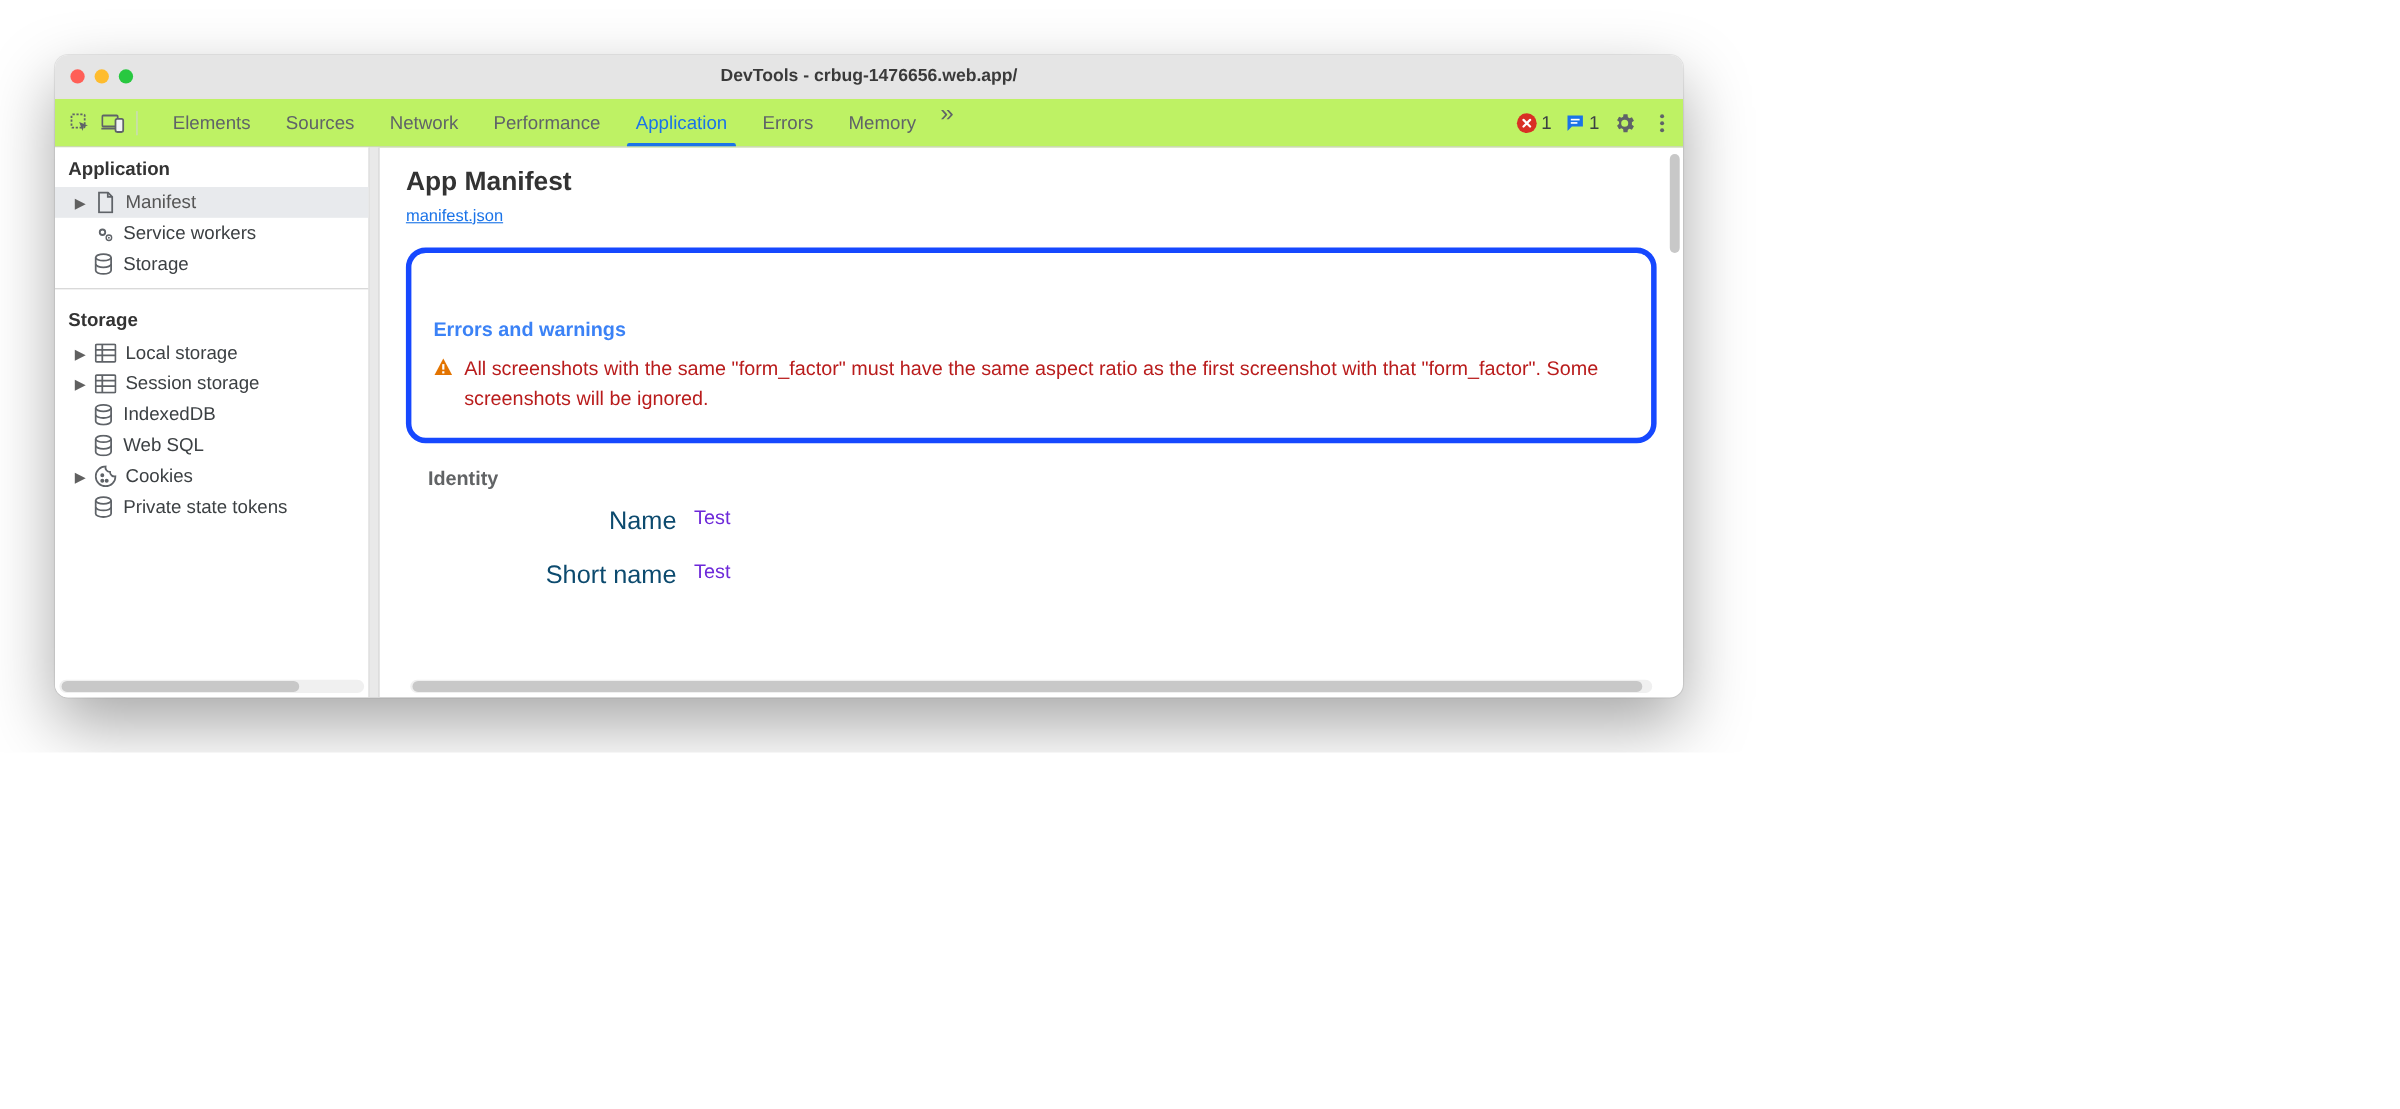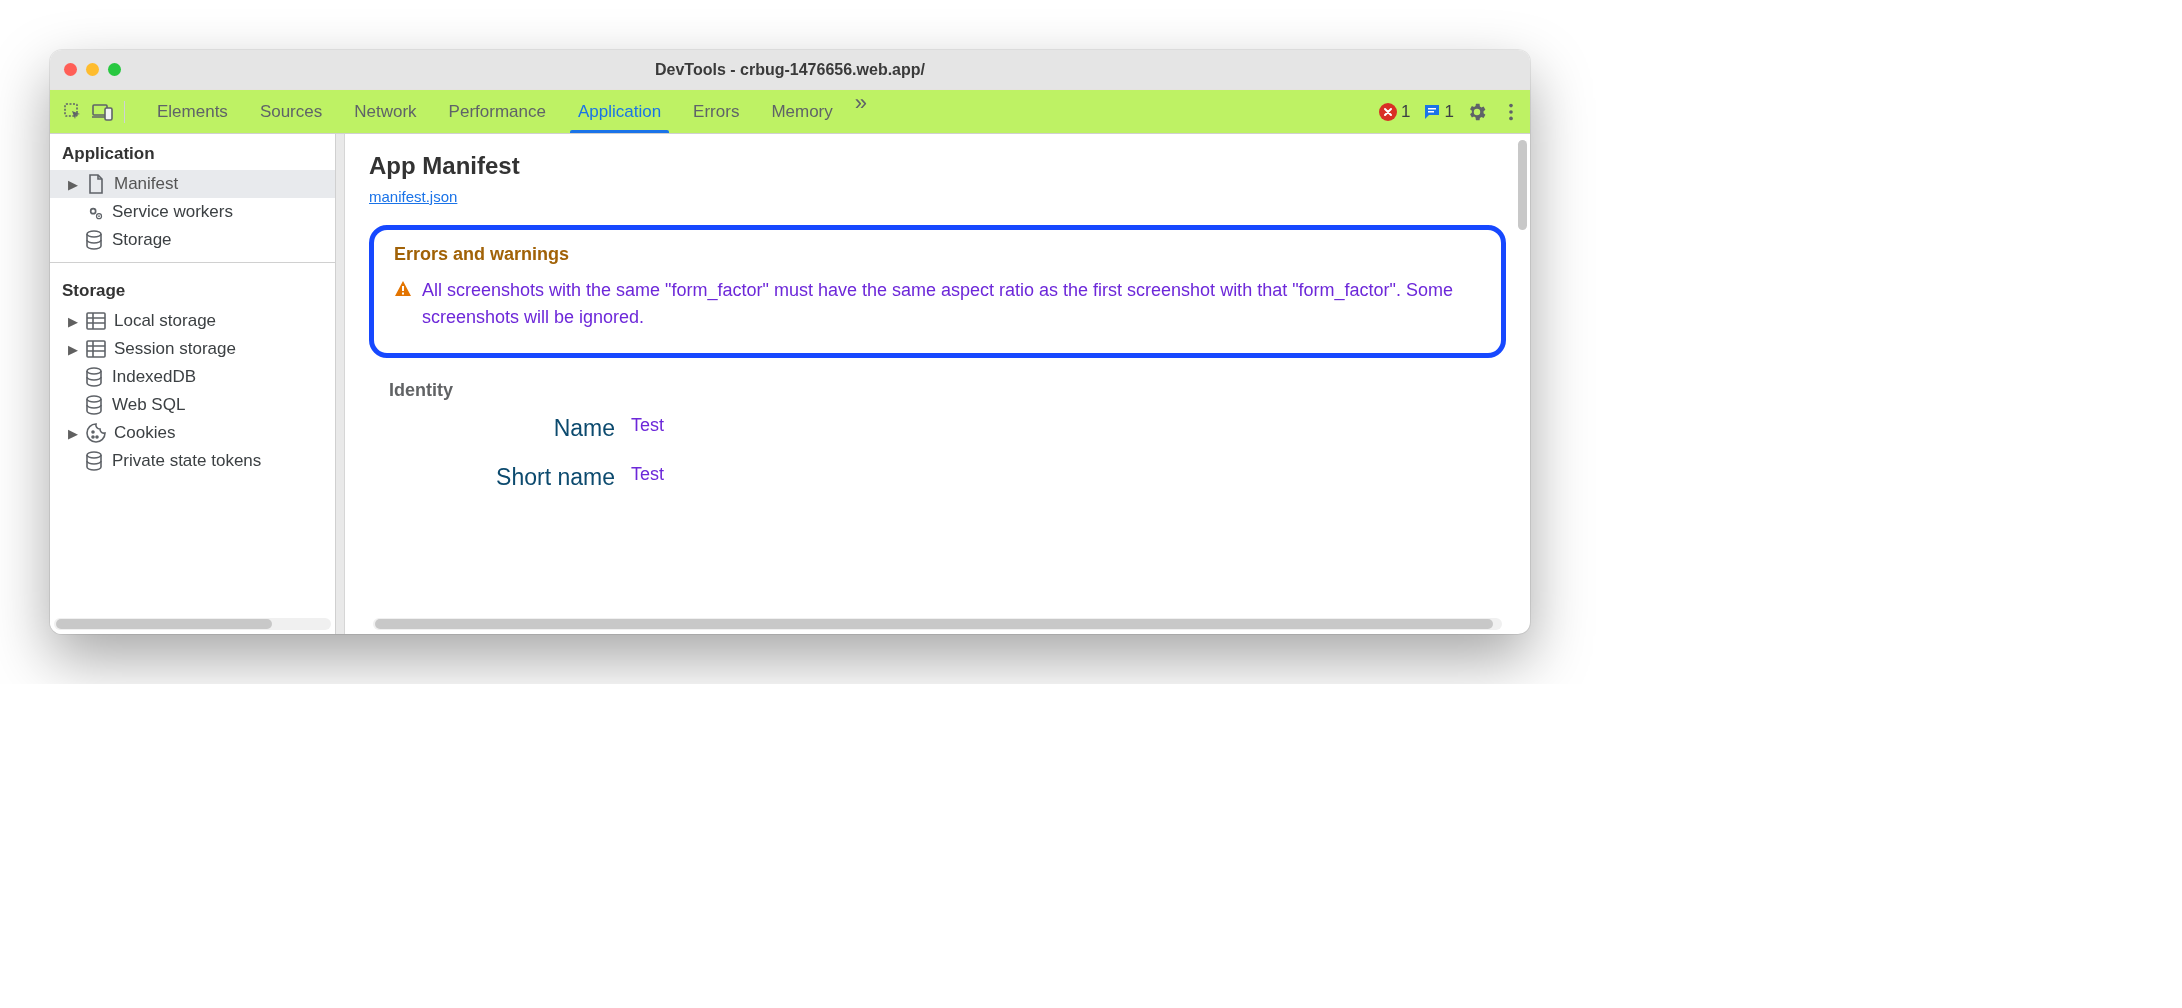--- a/index.html
+++ b/index.html
@@ -105,22 +105,22 @@
     .v-scrollbar {
       position: absolute; right: 3px; top: 6px; width: 9px; height: 90px;
       background: #c8c8c8; border-radius: 5px;
     }
     .main h1 { font-size: 24px; font-weight: 600; color: #333; margin-bottom: 8px; }
     .link { color: #1a73e8; text-decoration: underline; font-size: 15px; cursor: pointer; }
     .callout {
       border: 5px solid #1648ff; border-radius: 18px;
       padding: 14px 20px 22px; margin-top: 20px;
     }
-    .callout .sect-title { font-size: 18px; font-weight: 600; color: #a16207; margin-bottom: 12px; }
-    .warn-row { display: flex; gap: 10px; align-items: flex-start; font-size: 18px; color: #6d28d9; line-height: 1.5; }
+    .callout .sect-title { font-size: 18px; font-weight: 600; color: #3b82f6; margin-bottom: 12px; margin-top: 45px; }
+    .warn-row { display: flex; gap: 10px; align-items: flex-start; font-size: 18px; color: #b91c1c; line-height: 1.5; }
     .warn-tri { flex-shrink: 0; margin-top: 3px; }
     .identity-title { font-size: 18px; font-weight: 600; color: #616365; margin: 22px 0 14px 20px; }
     .kv-row { display: flex; gap: 16px; margin-bottom: 22px; }
     .kv-key { width: 246px; text-align: right; color: #0c4a6e; font-size: 23px; }
     .kv-val { color: #6d28d9; font-size: 18px; }
     .main-hscroll { margin-top: auto; }
     .main-hscroll .h-thumb{ width: 99%; }
 
     svg { display: block; }
   </style>

